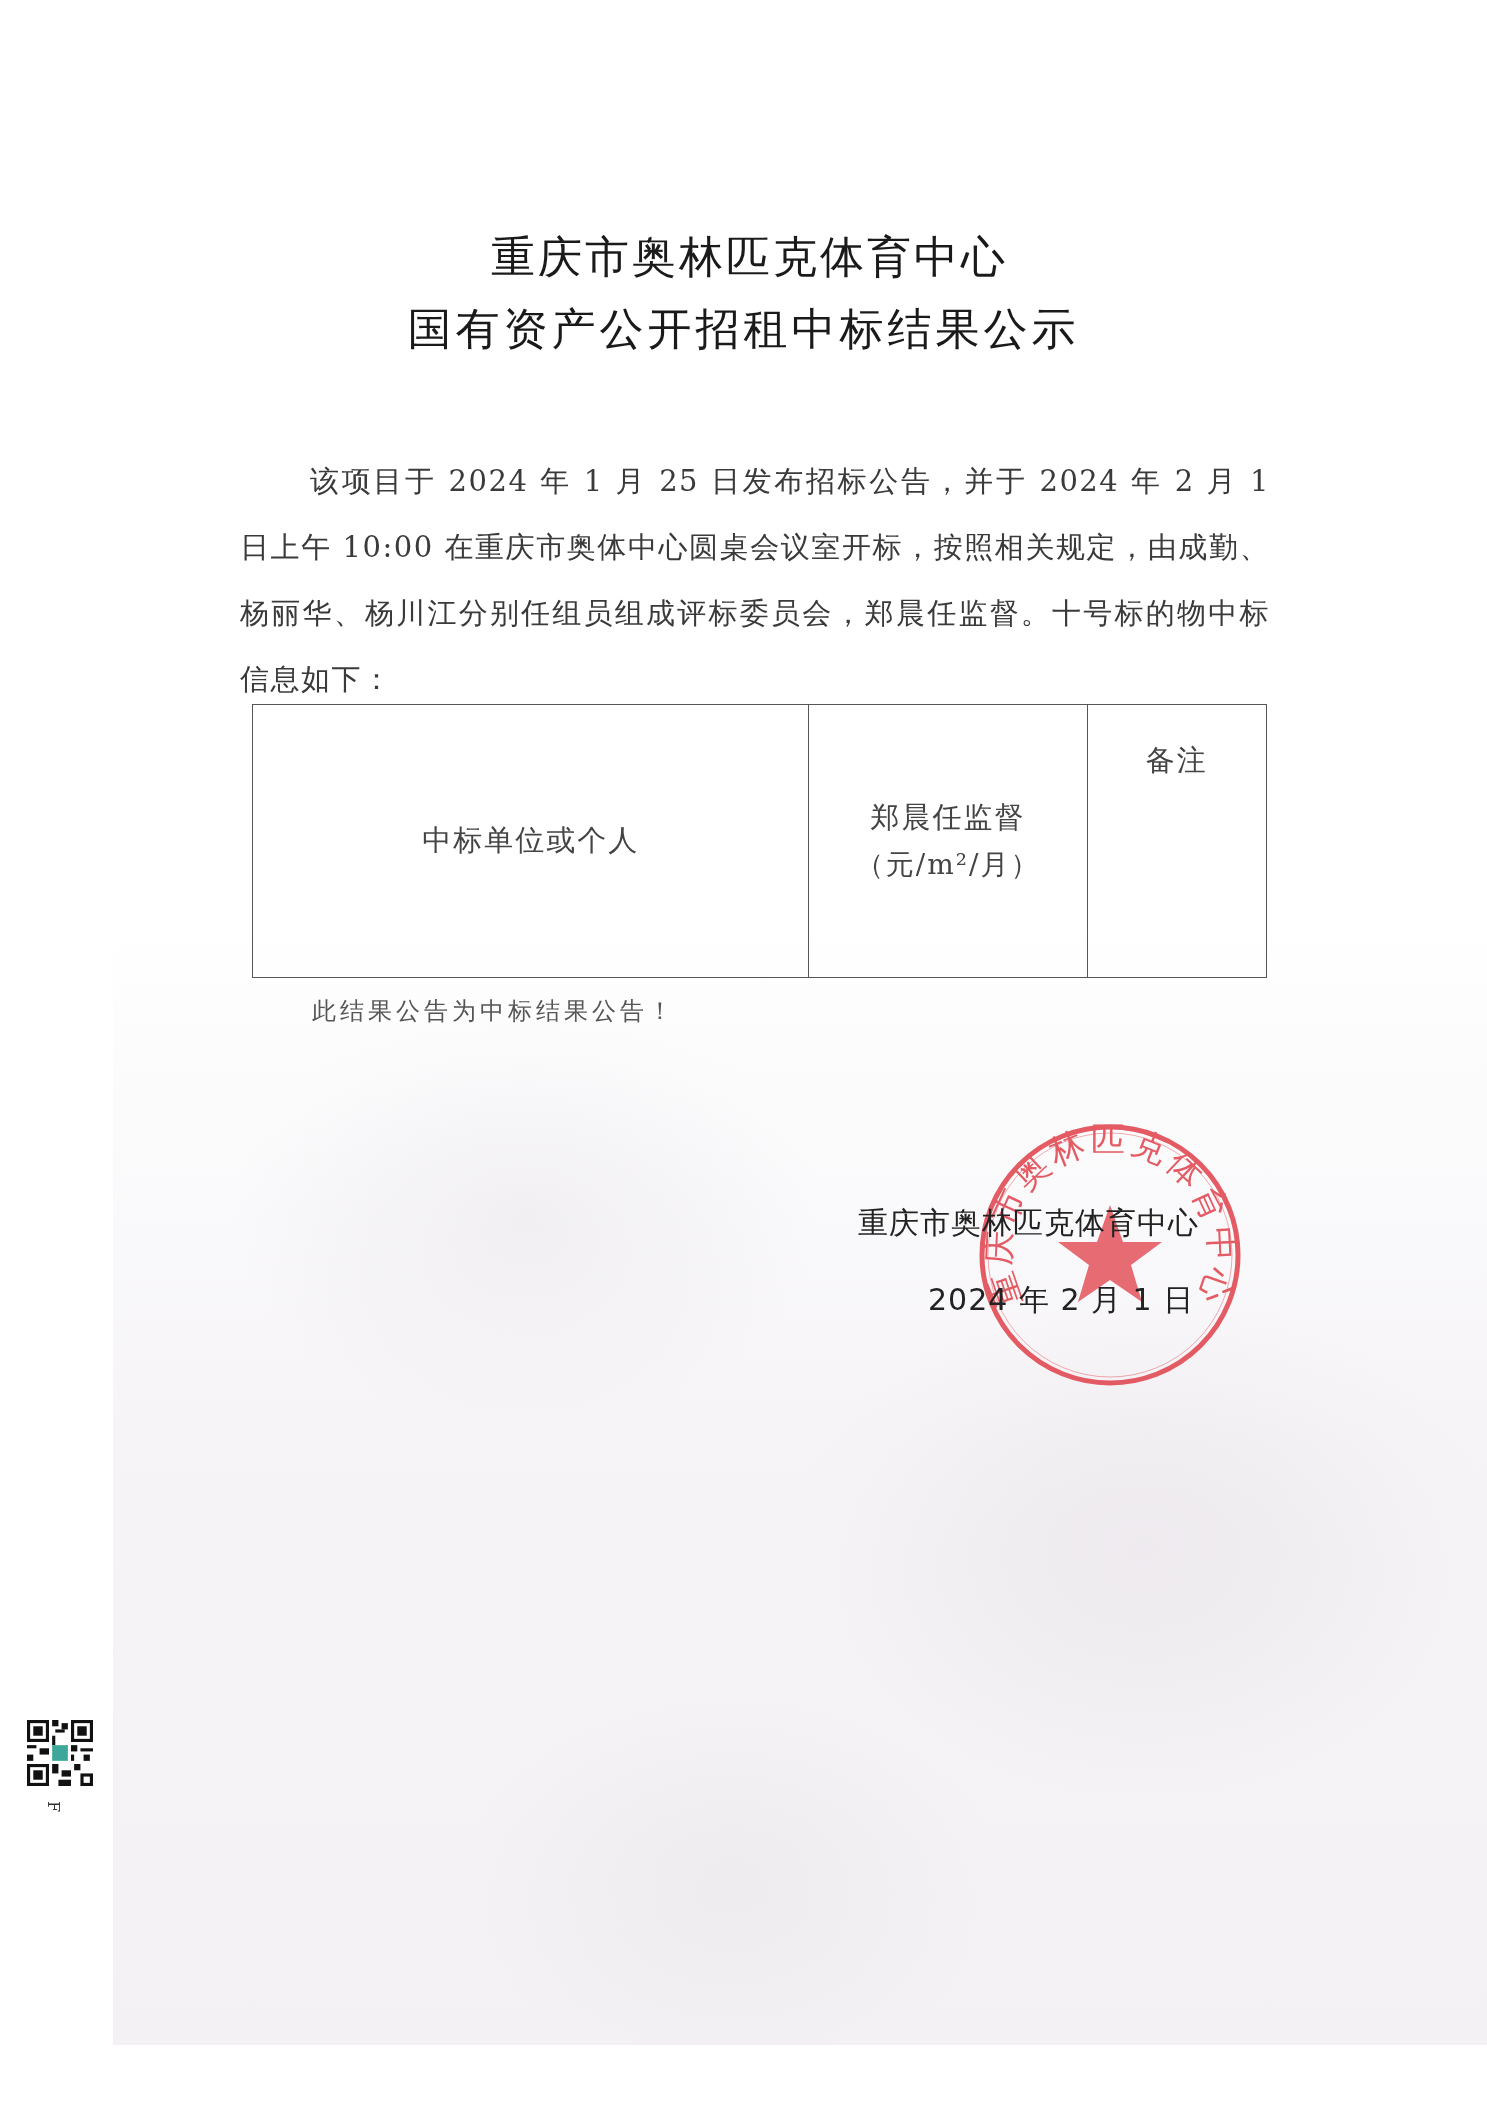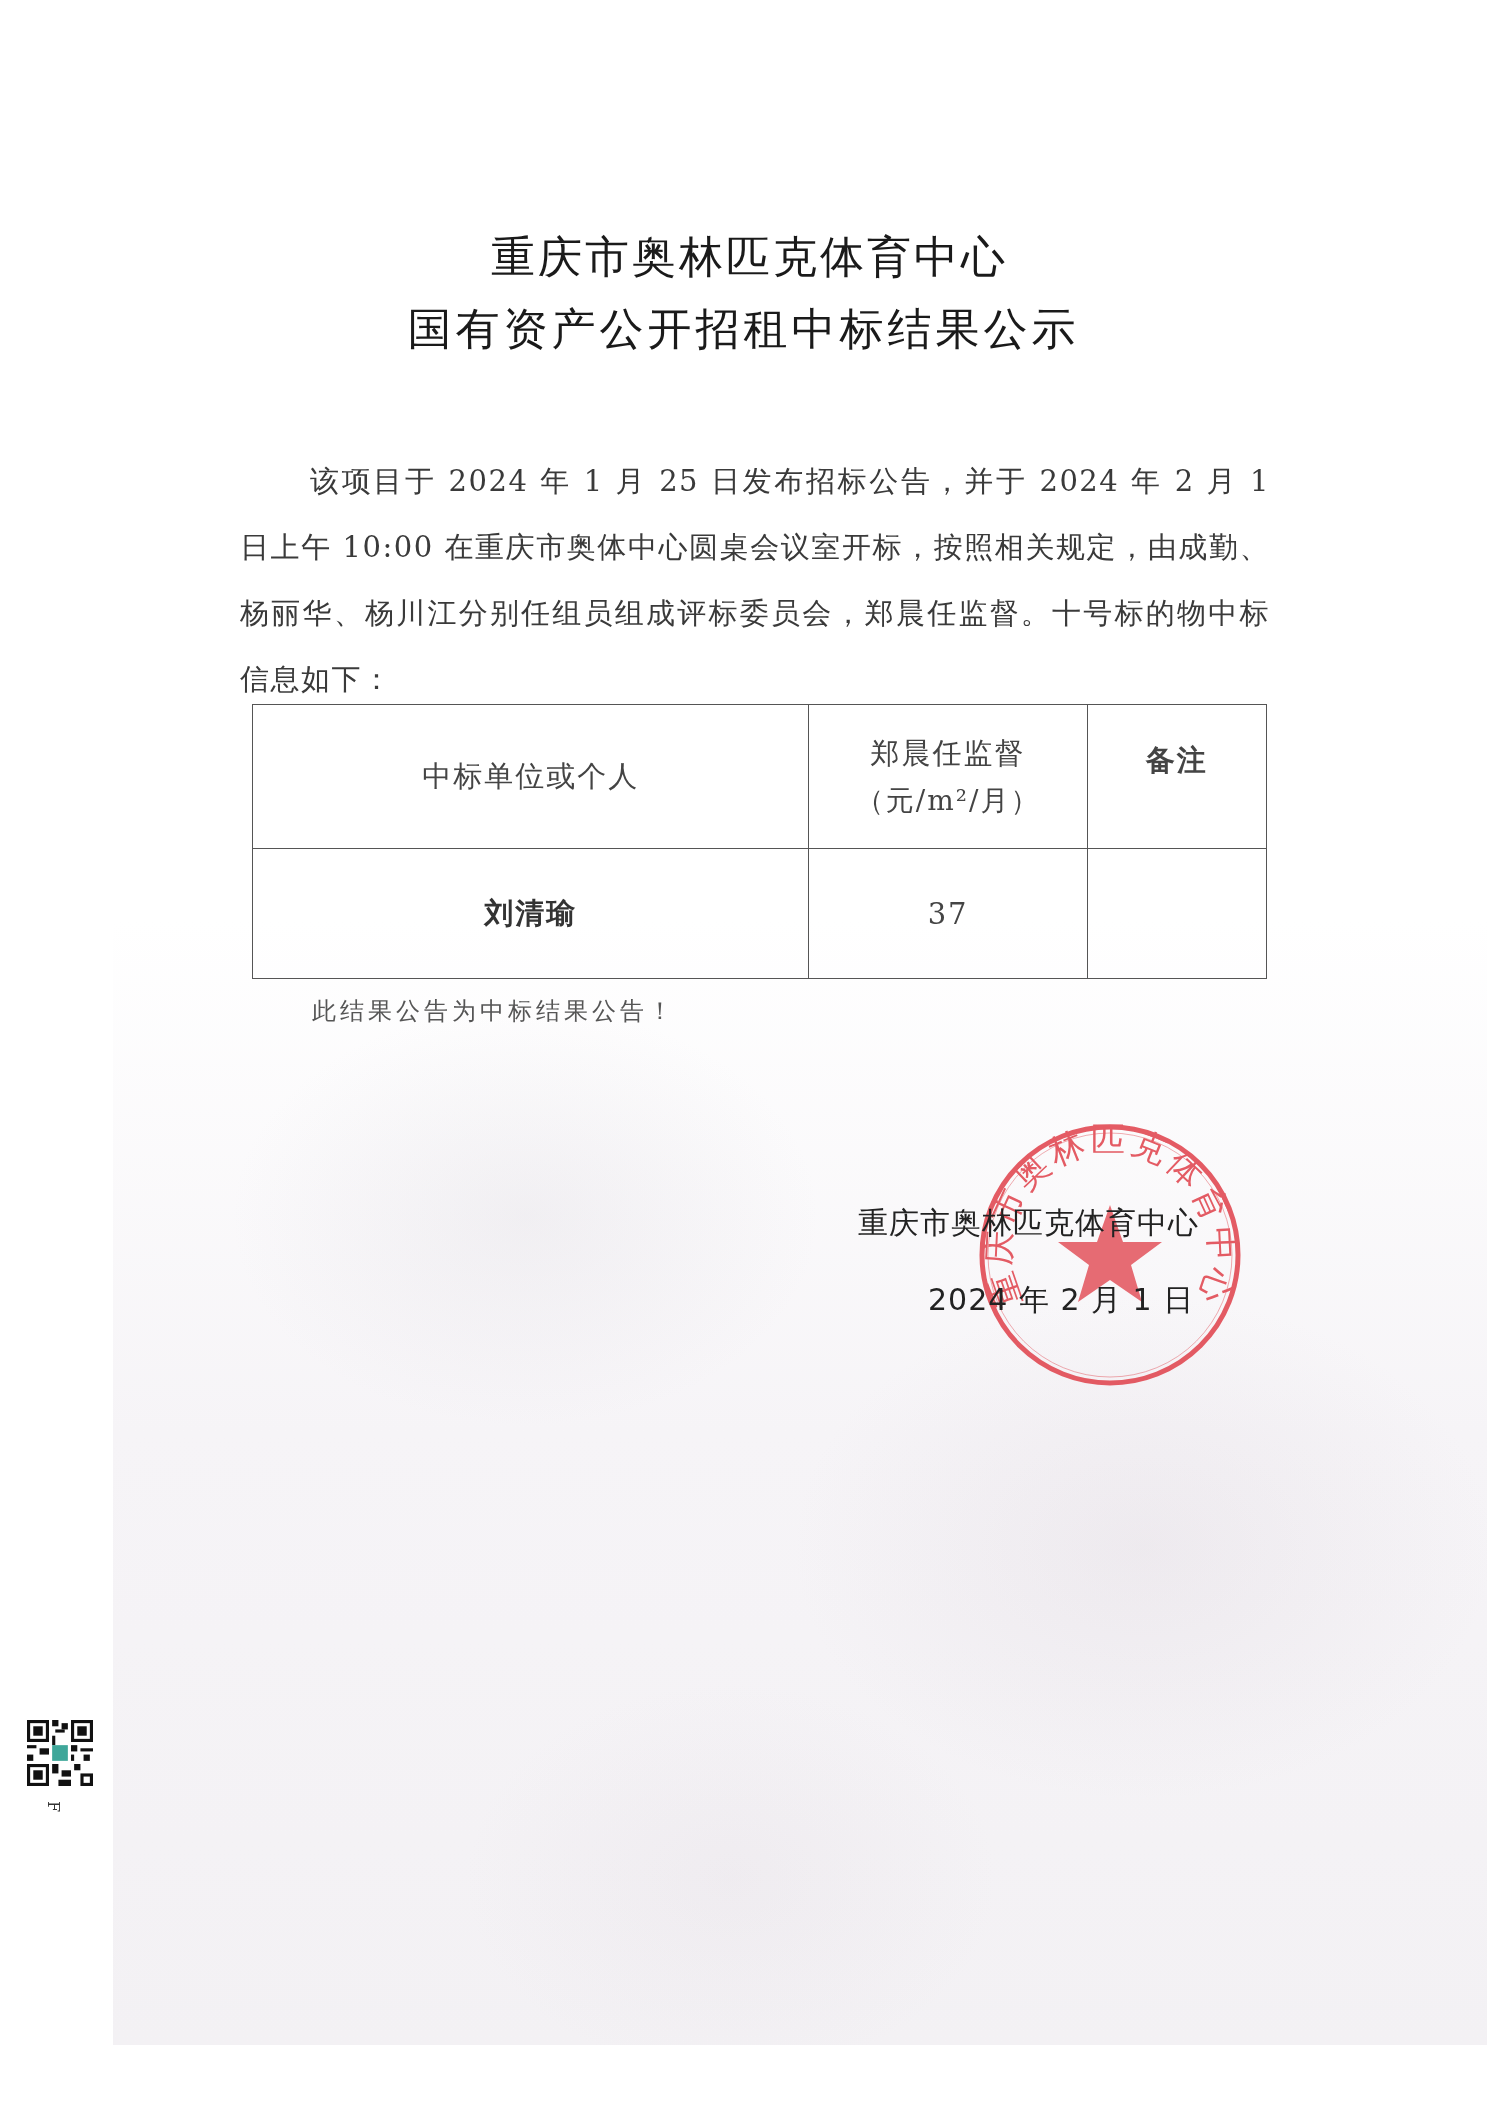--- a/index.html
+++ b/index.html
@@ -37,21 +37,21 @@
   table.result {
     position: absolute; left: 252px; top: 704px; width: 1015px; height: 274px;
     border-collapse: collapse; color: #444;
   }
   table.result td {
     border: 1.6px solid #555; text-align: center; vertical-align: middle;
     font-size: 29px; letter-spacing: 2px; padding: 0;
   }
   .c1 { width: 558px; }
   .c2 { width: 278px; }
-  .c3 { width: 179px; font-weight: bold; }
+  .c3 { width: 179px; }
   .r1 { height: 144px; }
   .r2 { height: 130px; }
   .note-cell { vertical-align: top !important; padding-top: 36px !important; }
   .price-unit { display: block; font-size: 28px; margin-top: 8px; }
   .name-cell { font-weight: bold; color: #333; }
   .conclusion {
     position: absolute; left: 312px; top: 995px; font-size: 24px; color: #555; letter-spacing: 4px;
   }
   .sign {
     position: absolute; font-family: "DejaVu Sans", "Liberation Sans", sans-serif;
@@ -76,25 +76,20 @@
 
 <table class="result">
   <tbody>
       <tr class="r1">
     <td class="c1">中标单位或个人</td>
     <td class="c2">
       <span>郑晨任监督</span>
       <span class="price-unit">（元/m²/月）</span>
     </td>
     <td class="c3 note-cell">备注</td>
-  </tr>
-  <tr class="r2">
-    <td class="name-cell">刘清瑜</td>
-    <td>37</td>
-    <td></td>
   </tr>
 </tbody>
   </table>
 
 <div class="conclusion">此结果公告为中标结果公告！</div>
 
 <svg class="seal" viewBox="0 0 270 270">
   <defs>
     <path id="sealArc" d="M 45 175 A 100 100 0 1 1 225 175"></path>
   </defs>

